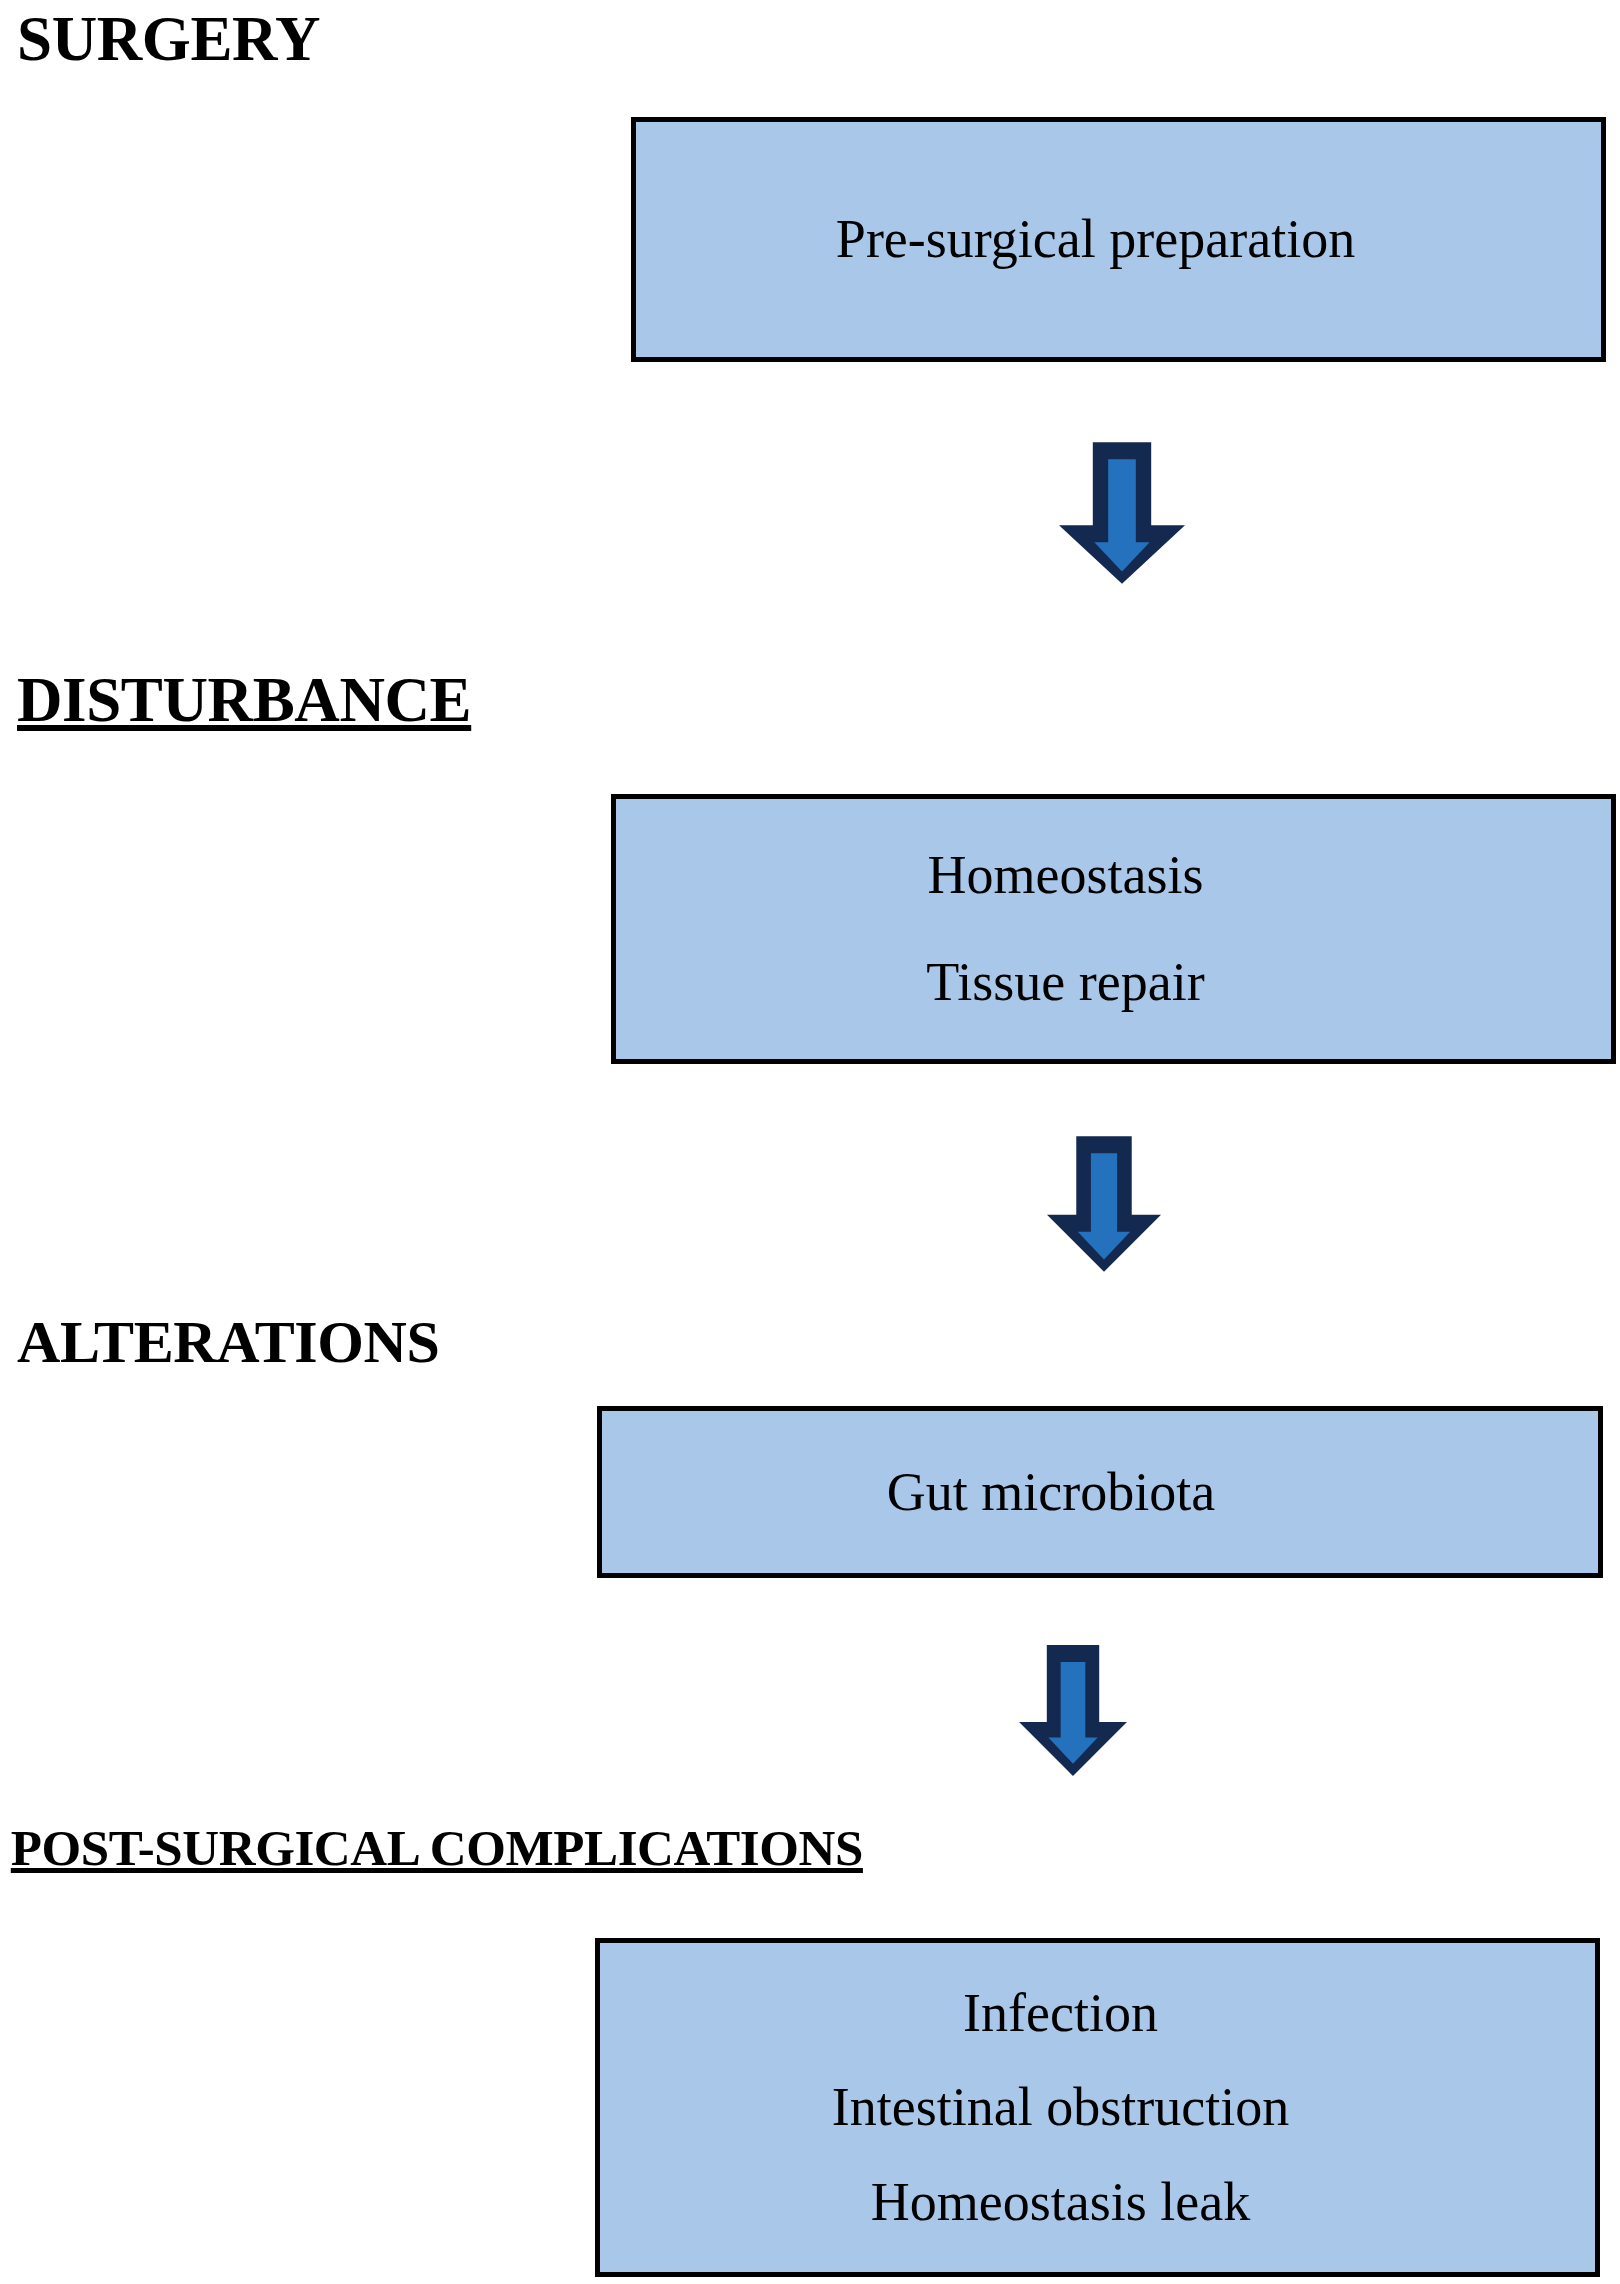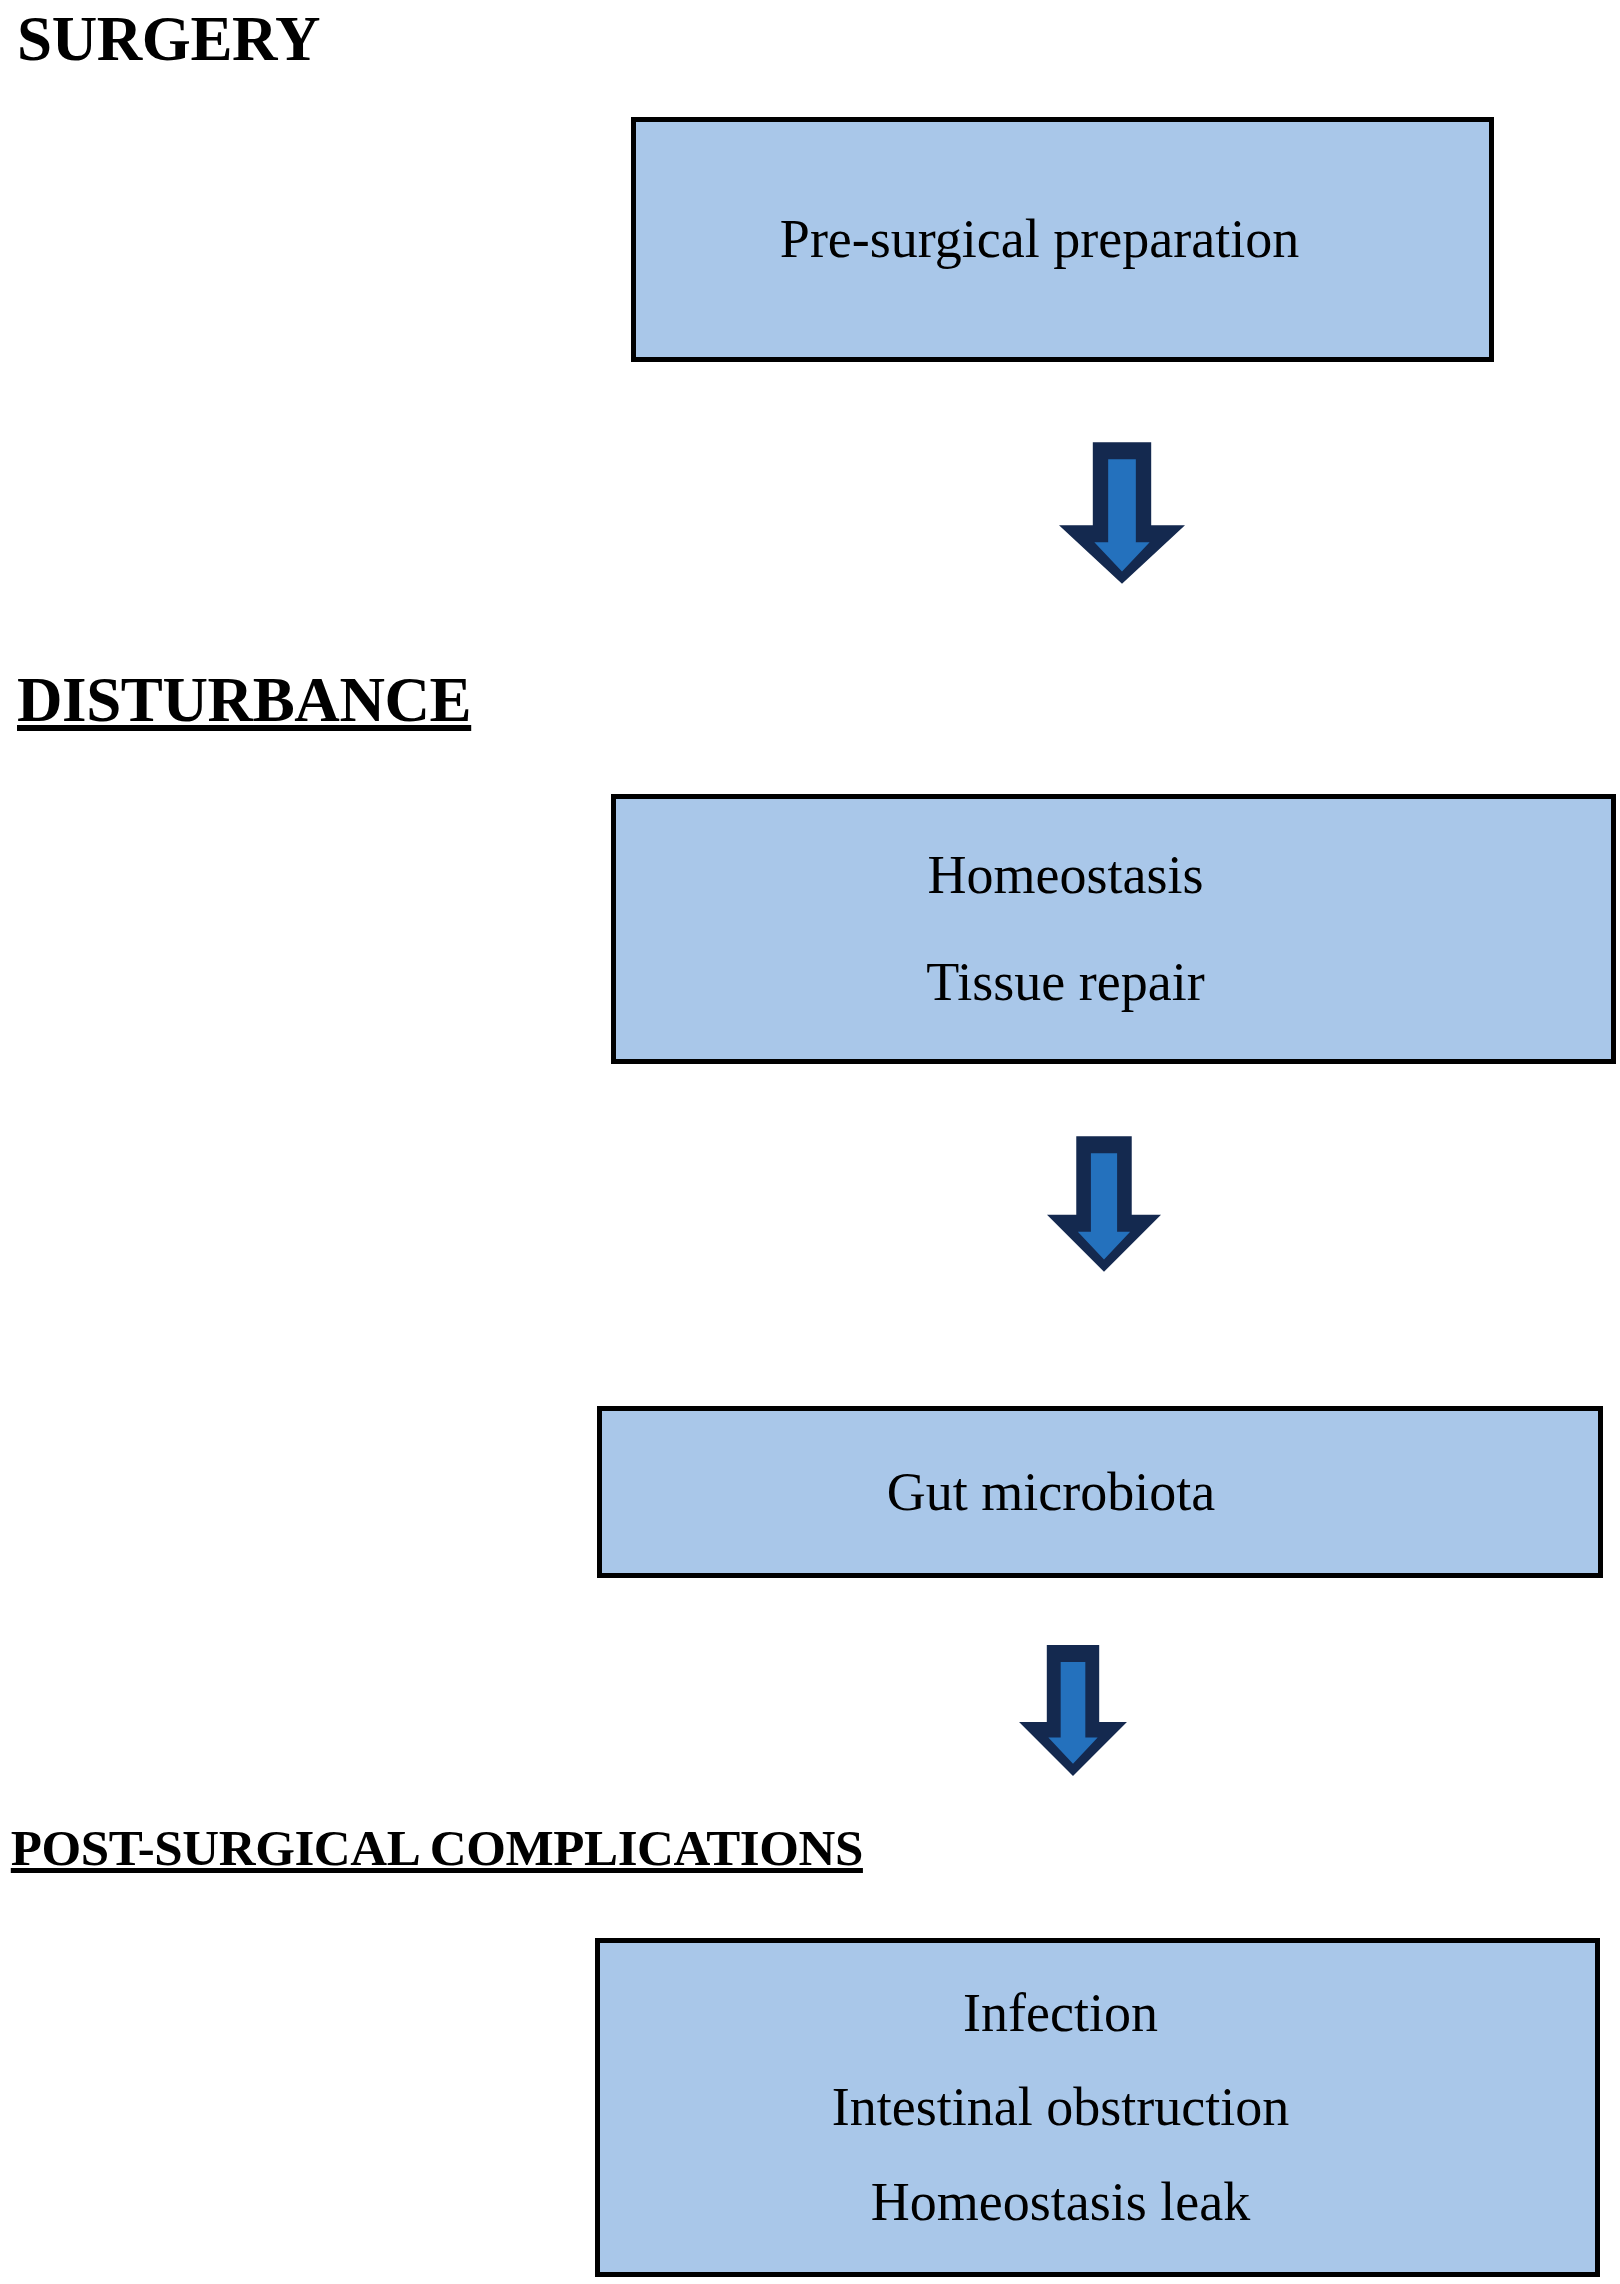--- a/index.html
+++ b/index.html
@@ -46,21 +46,21 @@
   }
   .node-line {
     font-family: "Liberation Serif", "DejaVu Serif", serif;
     font-size: 54px;
     line-height: 1.12;
     color: #000000;
     white-space: nowrap;
     text-align: center;
   }
 
-  #box-surgery        { left: 631px; top: 117px;  width: 863px; height: 245px; }
+  #box-surgery        { left: 631px; top: 117px;  width: 975px; height: 245px; }
   #box-surgery .inner { transform: translateX(-23px); }
 
   #box-disturbance        { left: 611px; top: 794px; width: 1005px; height: 270px; }
   #box-disturbance .inner { transform: translateX(-48px); gap: 28px; }
   #box-disturbance .node-line { margin: 9.3px 0; }
 
   #box-alterations        { left: 597px; top: 1406px; width: 1006px; height: 172px; }
   #box-alterations .inner { transform: translateX(-49px); }
 
   #box-complications        { left: 595px; top: 1938px; width: 1005px; height: 339px; }
@@ -105,20 +105,21 @@
       <div class="node-line">Homeostasis</div>
       <div class="node-line">Tissue repair</div>
     </div>
   </div>
 
   <svg class="flow-arrow" id="arrow-2" viewBox="0 0 148 176">
     <polygon points="38,0 110,0 110,102 148,102 74,176 0,102 38,102" fill="#14294f"></polygon>
     <polygon points="57,22 91,22 91,124 108,124 74,160 40,124 57,124" fill="#2471bd"></polygon>
   </svg>
 
+  <div class="stage-label s3">ALTERATIONS</div>
 
   <div class="node-box" id="box-alterations">
     <div class="inner">
       <div class="node-line">Gut microbiota</div>
     </div>
   </div>
 
   <svg class="flow-arrow" id="arrow-3" viewBox="0 0 140 170">
     <polygon points="36,0 104,0 104,100 140,100 70,170 0,100 36,100" fill="#14294f"></polygon>
     <polygon points="54,22 86,22 86,120 102,120 70,154 38,120 54,120" fill="#2471bd"></polygon>

